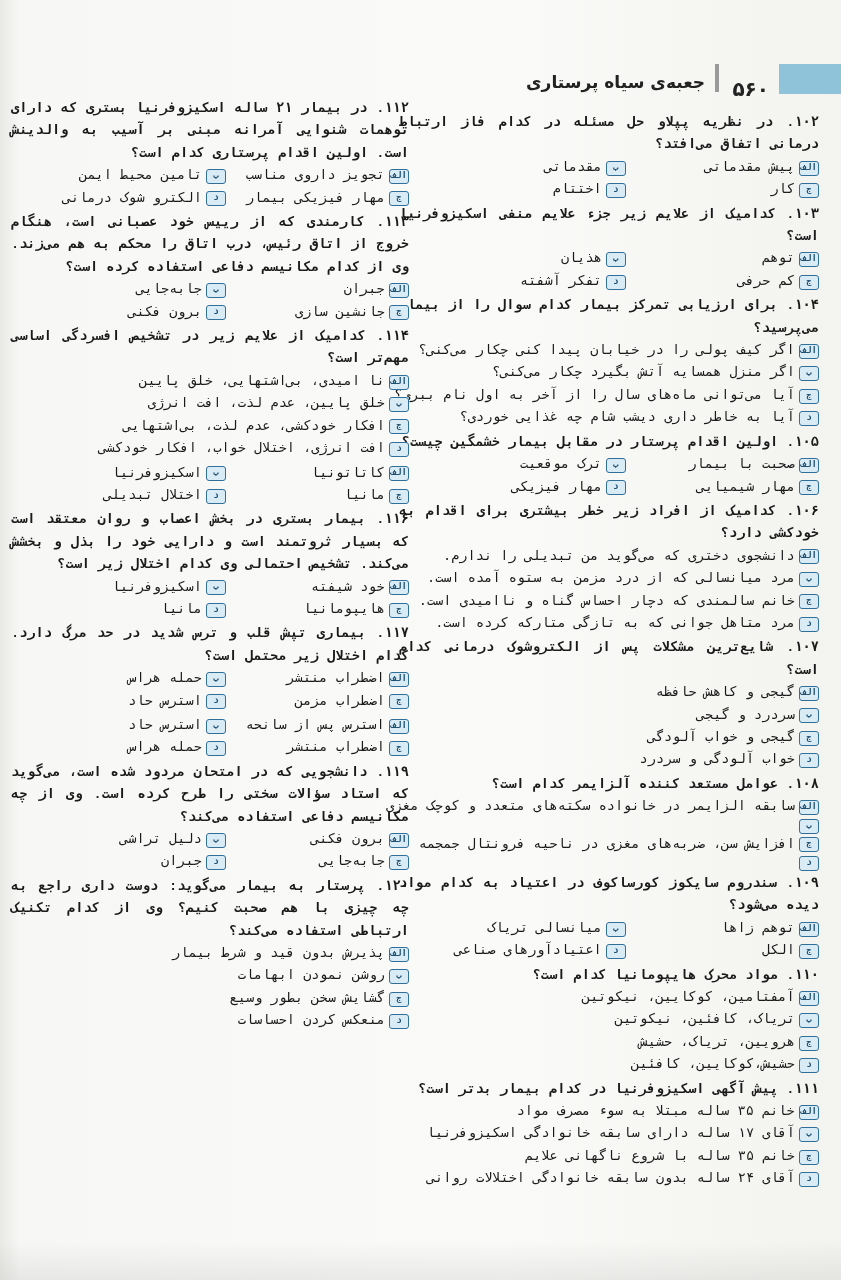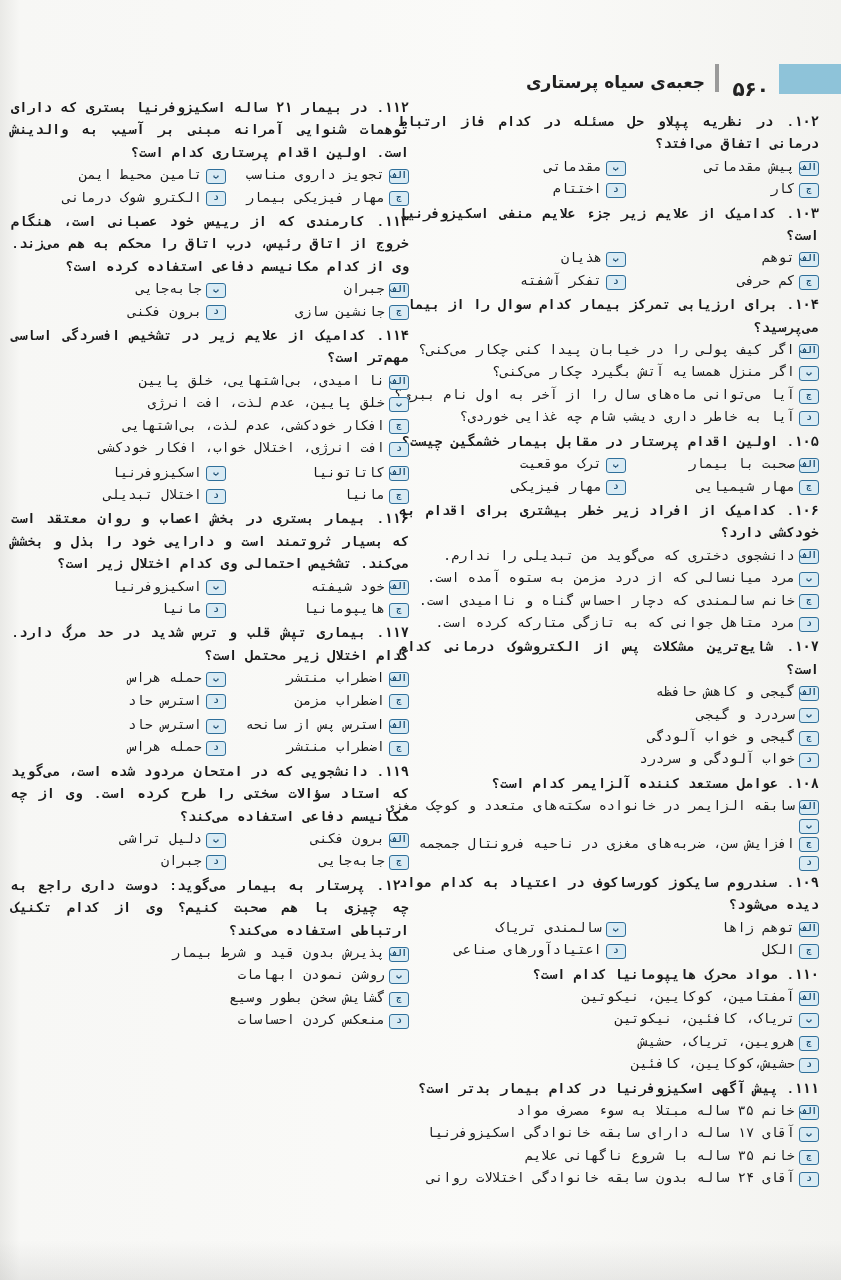--- a/index.html
+++ b/index.html
@@ -216,21 +216,21 @@
       </div>
       <div class="q">
         <div class="q-text"><span class="q-num">۱۰۹.</span> <span>سندروم سایکوز کورساکوف در اعتیاد به کدام مواد دیده می‌شود؟</span></div>
         <div class="opts-grid">
           <div class="opt">
             <span class="badge">الف</span>
             <span class="opt-text">توهم زاها</span>
           </div>
           <div class="opt">
             <span class="badge">ب</span>
-            <span class="opt-text">سالمندی تریاک</span>
+            <span class="opt-text">میانسالی تریاک</span>
           </div>
           <div class="opt">
             <span class="badge">ج</span>
             <span class="opt-text">الکل</span>
           </div>
           <div class="opt">
             <span class="badge">د</span>
             <span class="opt-text">اعتیادآورهای صناعی</span>
           </div>
         </div>

